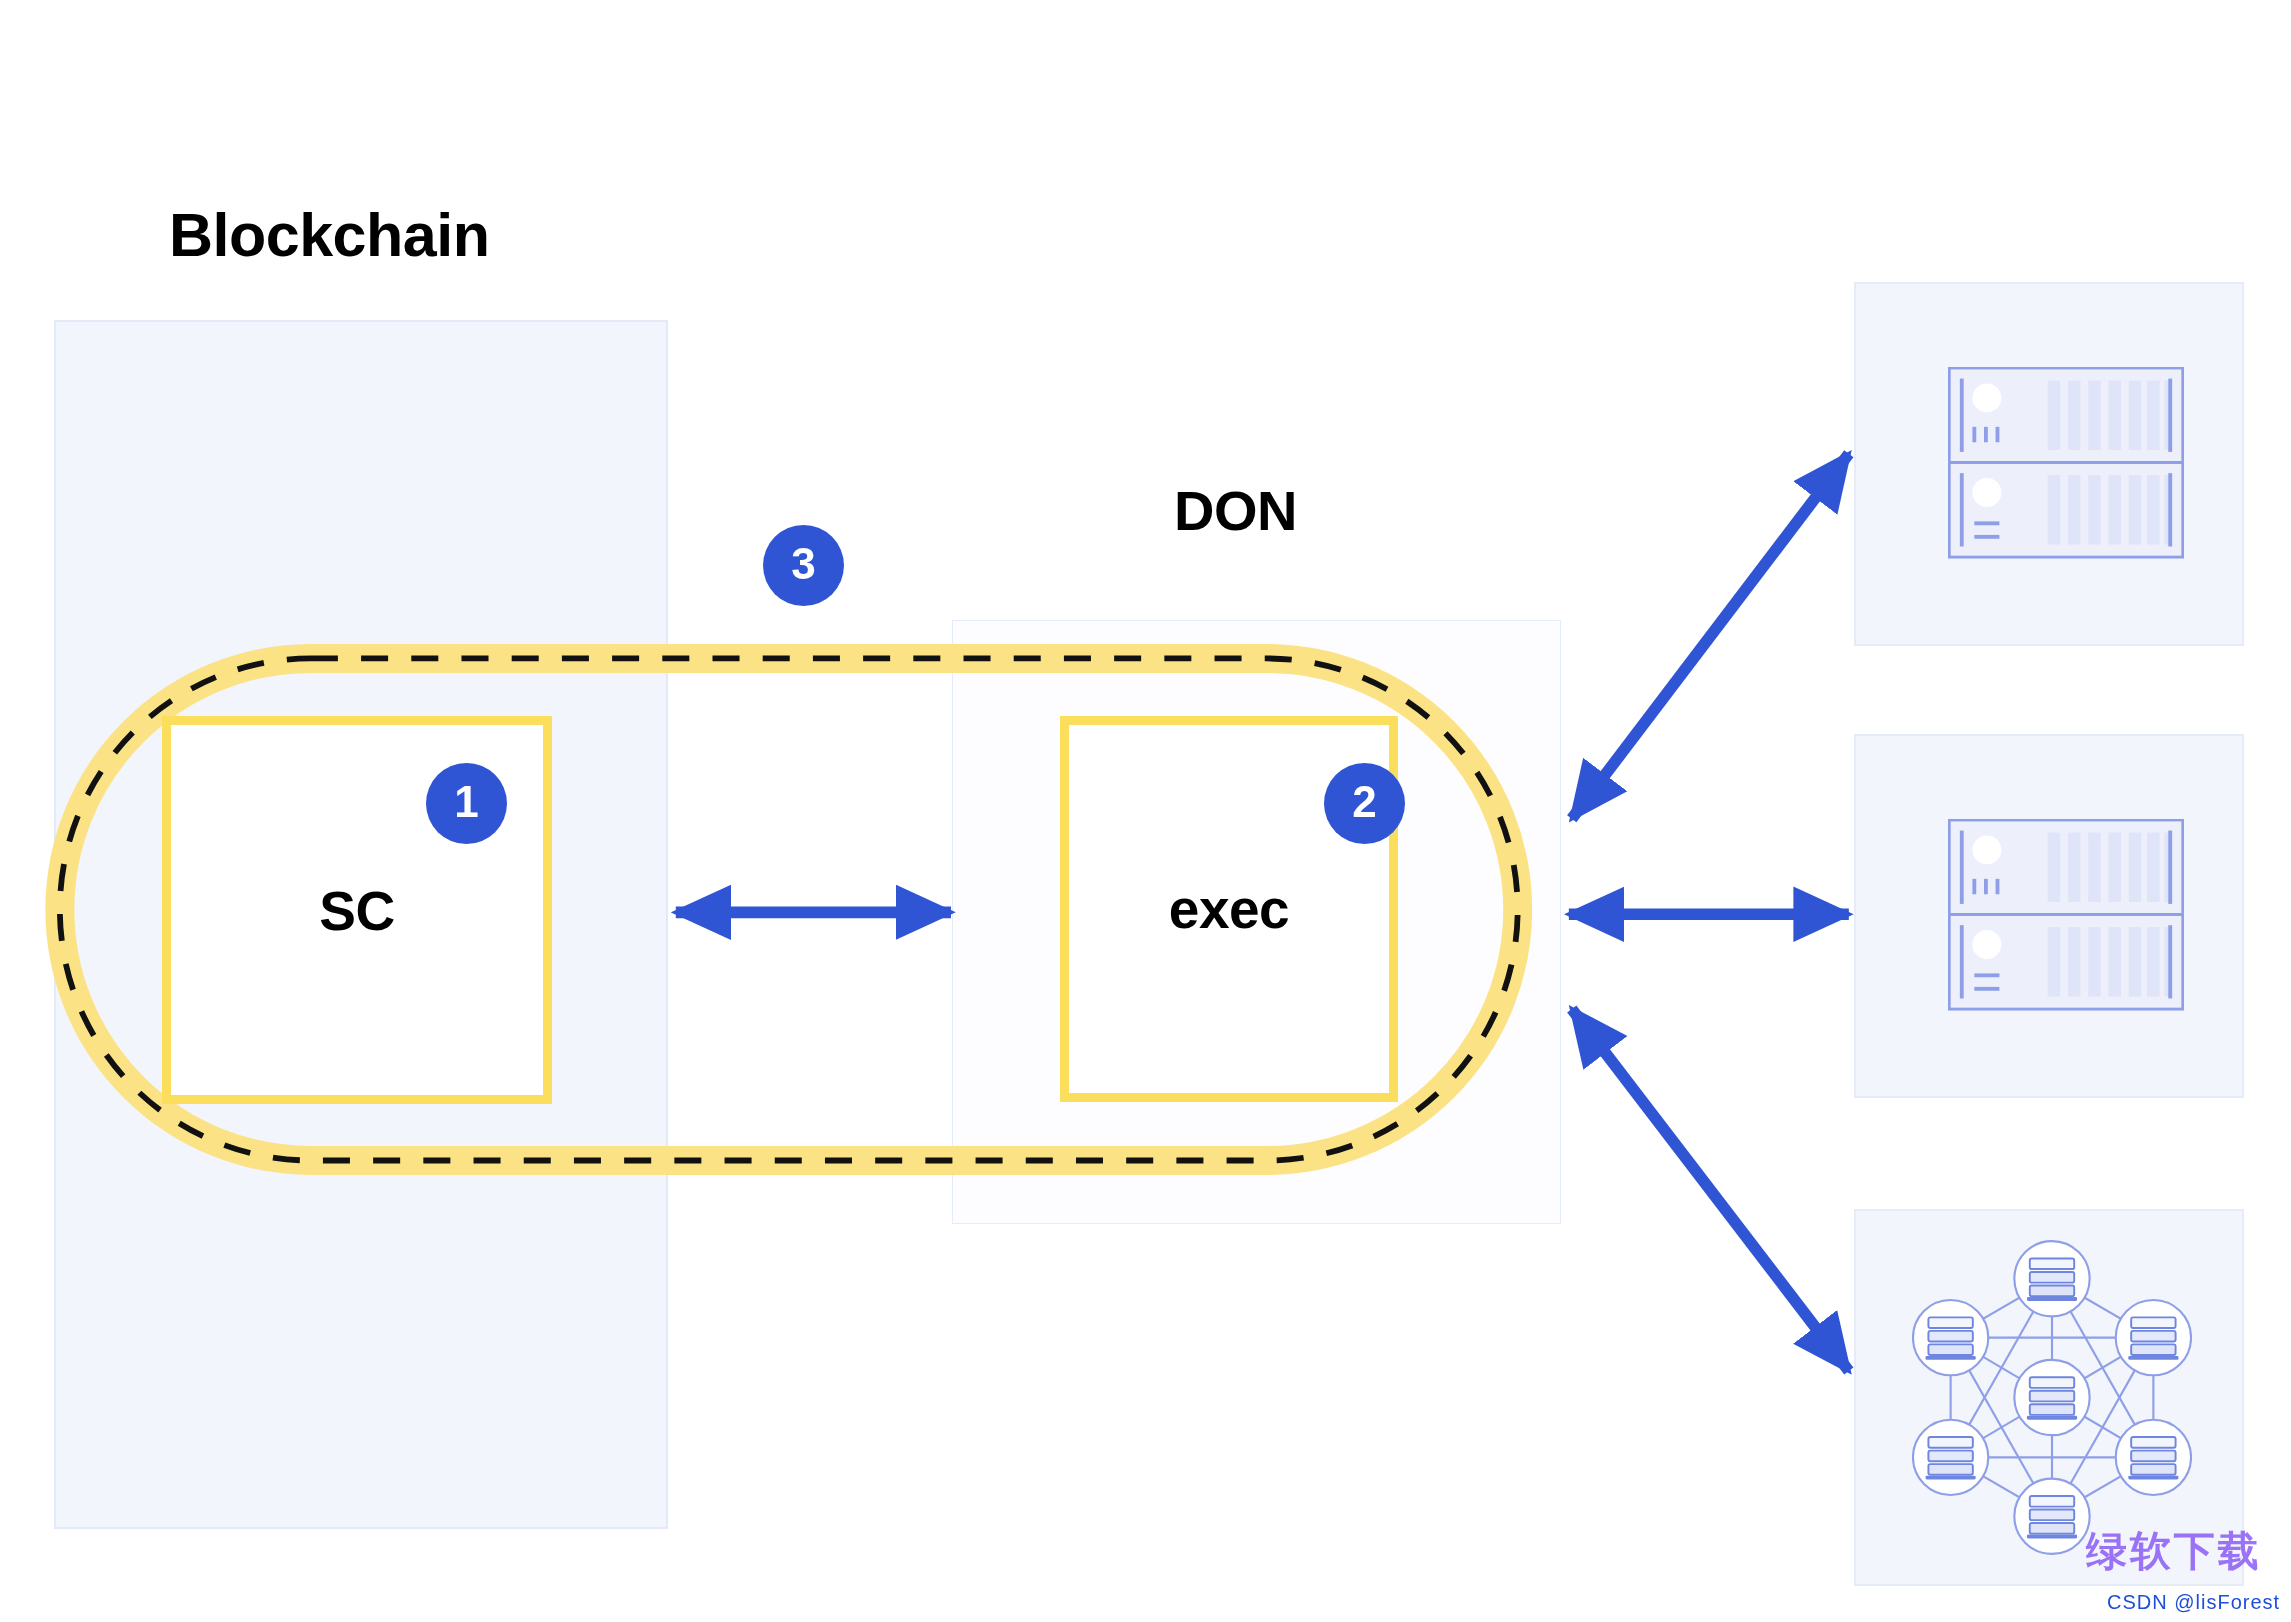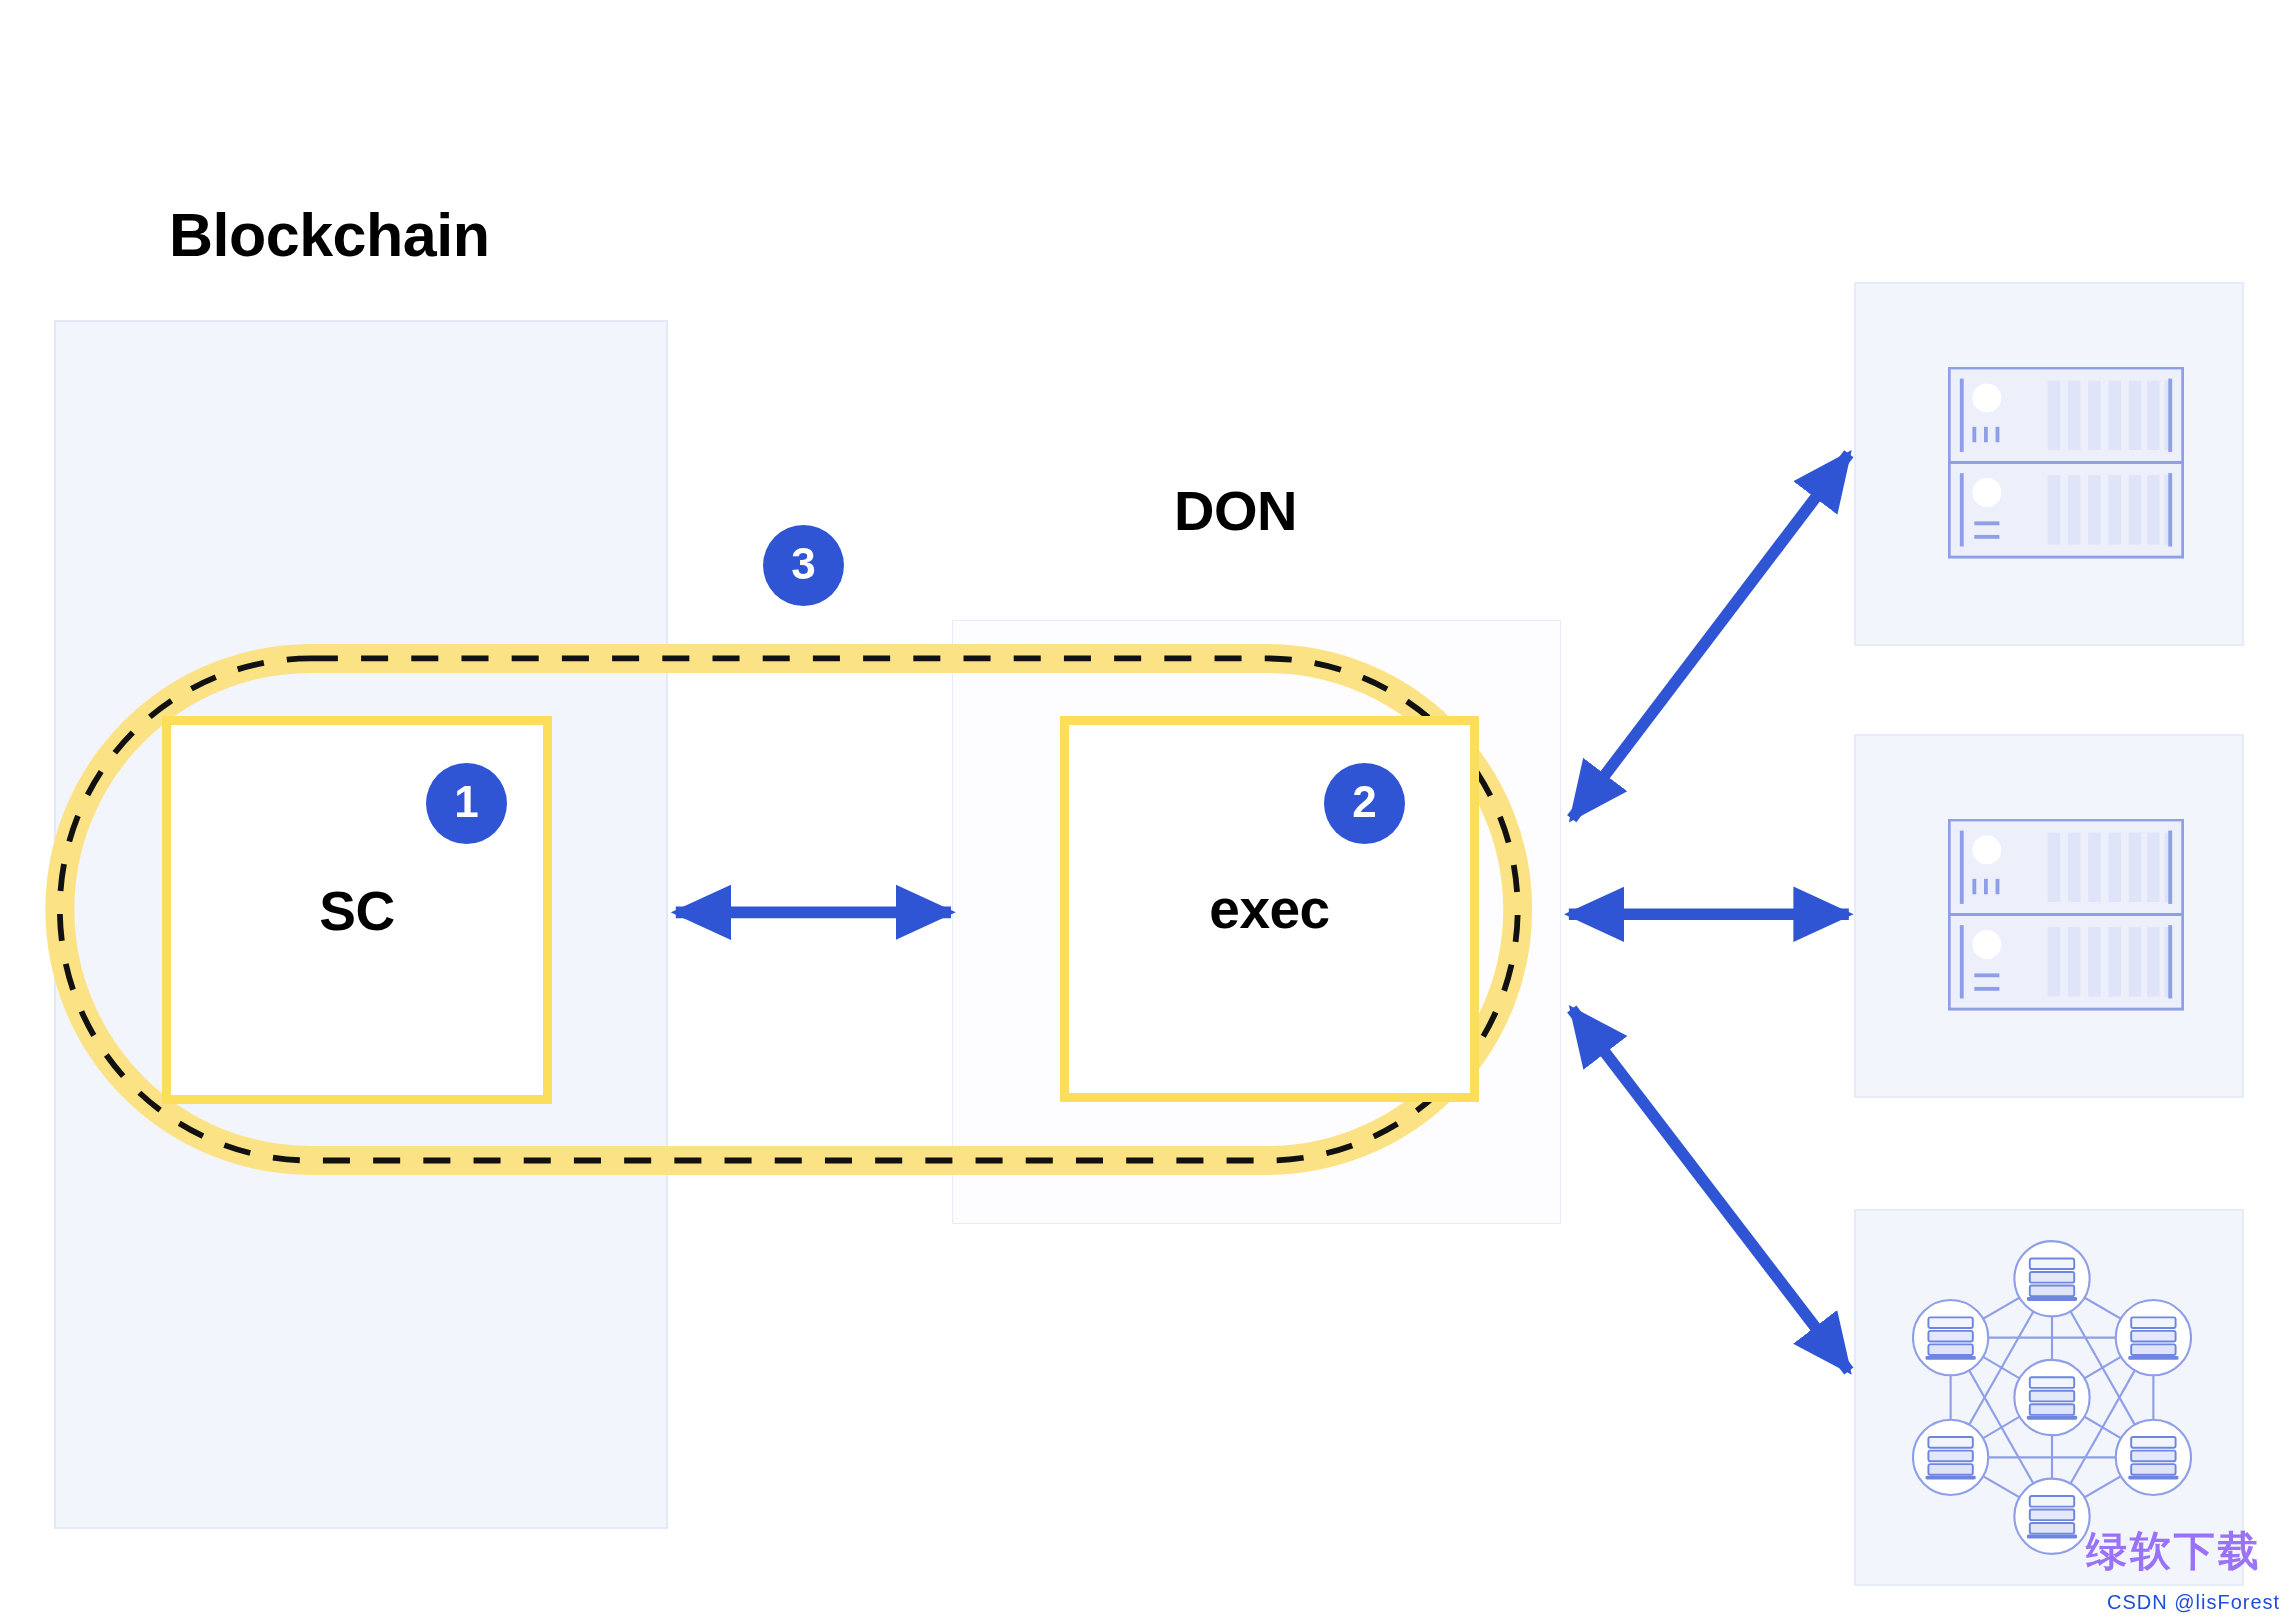--- a/index.html
+++ b/index.html
@@ -34,21 +34,21 @@
   .title-blockchain{left:169px;top:193px;font-size:61px;margin-top:8px;}
   .title-don{left:1174px;top:480px;font-size:56px;}
   .title-external{left:1892px;top:37px;font-size:56px;text-align:center;width:319px;}
 
   
   .node-box{
     position:absolute;box-sizing:border-box;
     background:#ffffff;border:9.7px solid #fbdf5c;
   }
   .node-sc{left:162px;top:716px;width:390px;height:388px;}
-  .node-exec{left:1060px;top:716px;width:419px;height:386px;}
+  .node-exec{left:1060px;top:716px;width:338px;height:386px;}
   .node-label{
     position:absolute;left:0;right:0;top:50%;
     transform:translateY(-50%);
     text-align:center;font-size:55px;font-weight:700;
     letter-spacing:-0.5px;color:#000;
   }
   .node-sc .node-label{transform:translateY(-48%);}
 
   
   .badge{

